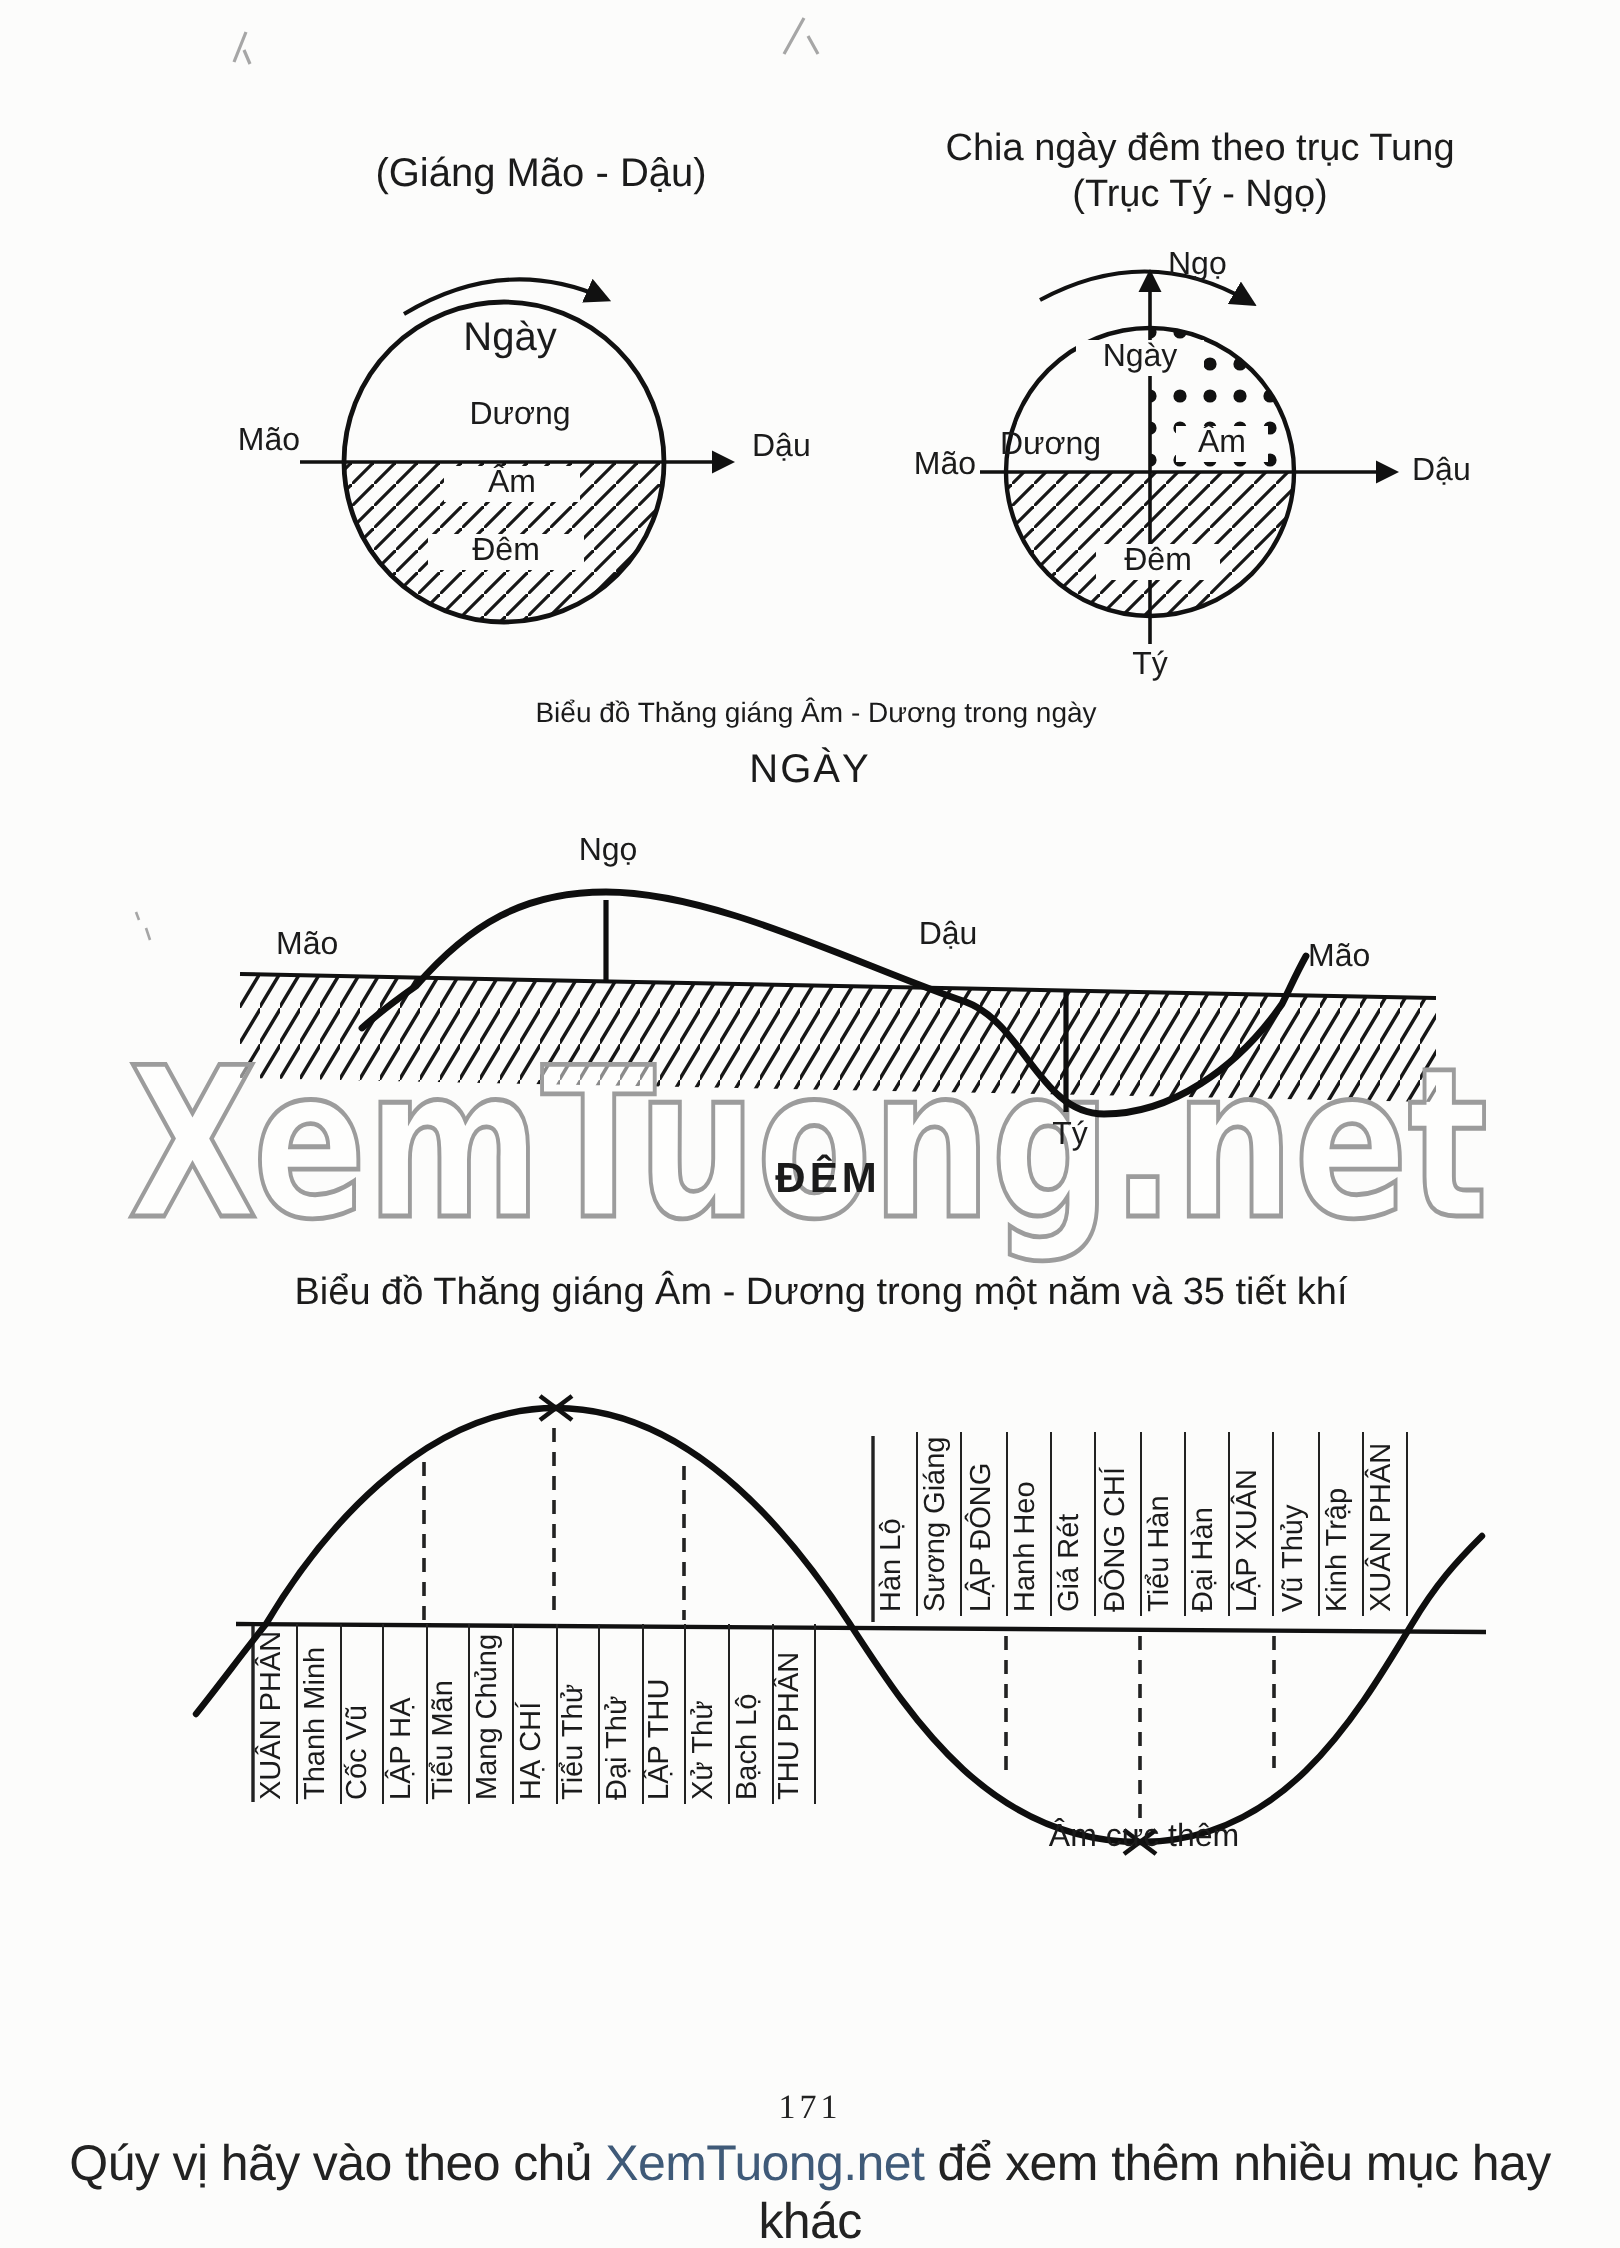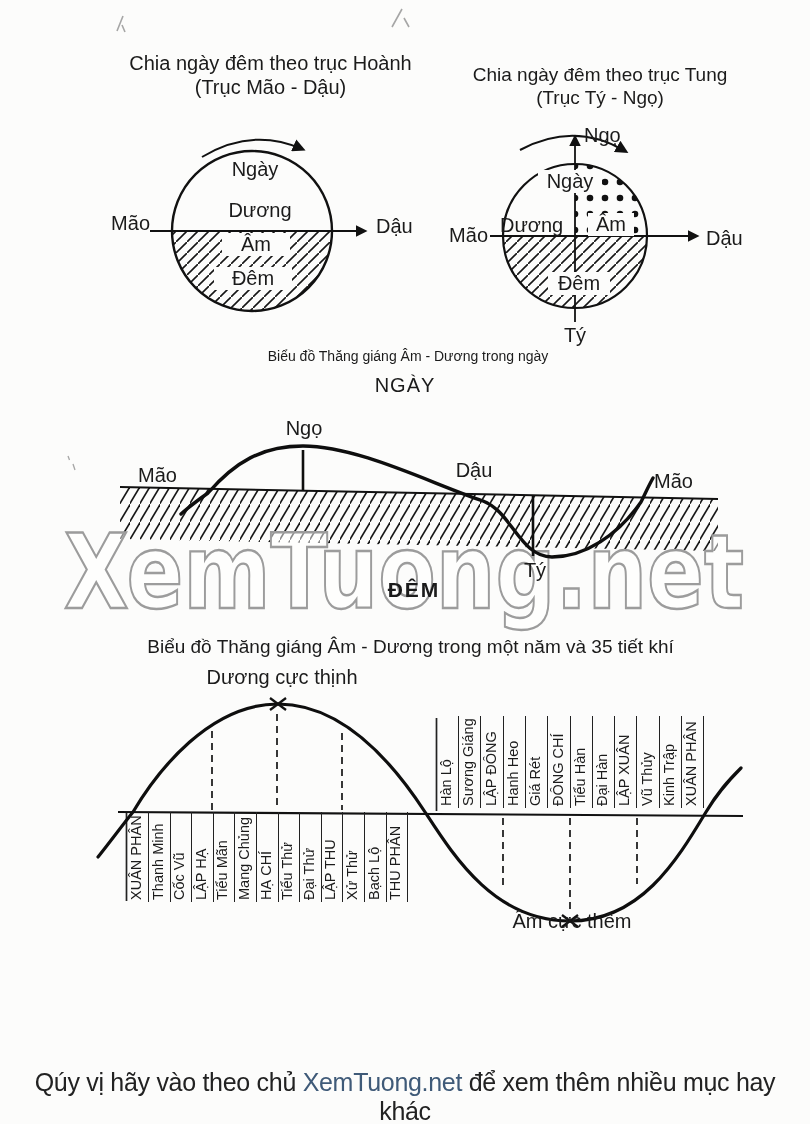--- a/index.html
+++ b/index.html
@@ -1,20 +1,20 @@
 <!DOCTYPE html>
 <html><head>
 <meta charset="utf-8">
 <style>
   html,body{margin:0;padding:0;background:#e8e8e8;}
   .page{position:relative;width:810px;height:1124px;background:#fcfcfb;margin:0 auto;
         font-family:"Liberation Sans",sans-serif;color:#1b1b1b;overflow:hidden;}
   .art{position:absolute;left:0;top:0;width:810px;height:1124px;}
   .lbl{position:absolute;color:#1b1b1b;font-family:"Liberation Sans",sans-serif;
-       font-size:20px;line-height:1.15;white-space:nowrap;}
+       font-size:16px;line-height:1.15;white-space:nowrap;}
   .ctr{text-align:center;}
   .bgw{background:#fcfcfb;padding:0 3px;}
   .ttl{font-size:20px;}
   
   .tl,.tr{position:absolute;transform:rotate(-90deg);transform-origin:0 0;
           font-size:14.5px;white-space:nowrap;padding-left:2px;
           border-bottom:1.7px solid #222;color:#1b1b1b;}
   .tl{top:902px;width:88px;height:21.6px;line-height:20px;}
   .tr{top:808px;width:90px;height:22.3px;line-height:20.5px;}
   .footer-line{position:absolute;left:20px;top:1068px;width:770px;text-align:center;
@@ -93,22 +93,21 @@
         <line x1="270" y1="698" x2="286" y2="710"></line>
         <line x1="270" y1="710" x2="286" y2="698"></line>
       </g>
       <g stroke="#111" stroke-width="2.3">
         <line x1="562" y1="915" x2="578" y2="927"></line>
         <line x1="562" y1="927" x2="578" y2="915"></line>
       </g>
     </g>
   </svg>
 
-  <div class="lbl ttl ctr" style="left:98px;top:52px;width:345px;">Chia ngày đêm theo trục Hoành</div>
-  <div class="lbl ttl ctr" style="left:98px;top:76px;width:345px;">(Trục Mão - Dậu)</div>
+  <div class="lbl ttl ctr" style="left:98px;top:76px;width:345px;">(Giáng Mão - Dậu)</div>
   <div class="lbl ctr" style="left:195px;top:158px;width:120px;font-size:20px;">Ngày</div>
   <div class="lbl ctr" style="left:200px;top:199px;width:120px;">Dương</div>
   <div class="lbl" style="left:102px;top:212px;width:48px;text-align:right;">Mão</div>
   <div class="lbl" style="left:376px;top:215px;width:50px;">Dậu</div>
   <div class="lbl ctr bgw" style="left:222px;top:233px;width:62px;">Âm</div>
   <div class="lbl ctr bgw" style="left:214px;top:267px;width:72px;">Đêm</div>
 
   <div class="lbl ctr" style="left:452px;top:87px;width:296px;font-size:19px;">(Trục Tý - Ngọ)</div>
   <div class="lbl ctr" style="left:452px;top:64px;width:296px;font-size:19px;">Chia ngày đêm theo trục Tung</div>
   <div class="lbl" style="left:584px;top:124px;width:60px;">Ngọ</div>
@@ -123,21 +122,20 @@
   <div class="lbl ctr" style="left:128px;top:348px;width:560px;font-size:14px;">Biểu đồ Thăng giáng Âm - Dương trong ngày</div>
   <div class="lbl ctr" style="left:312px;top:374px;width:186px;font-size:20px;letter-spacing:1px;">NGÀY</div>
   <div class="lbl" style="left:138px;top:464px;width:54px;">Mão</div>
   <div class="lbl ctr" style="left:276px;top:417px;width:56px;">Ngọ</div>
   <div class="lbl ctr" style="left:446px;top:459px;width:56px;">Dậu</div>
   <div class="lbl ctr" style="left:514px;top:559px;width:42px;">Tý</div>
   <div class="lbl" style="left:654px;top:470px;width:54px;">Mão</div>
   <div class="lbl ctr dem-big" style="left:366px;top:578px;width:96px;">ĐÊM</div>
 
   <div class="lbl ctr" style="left:128px;top:636px;width:565px;font-size:19px;">Biểu đồ Thăng giáng Âm - Dương trong một năm và 35 tiết khí</div>
-  <div class="lbl ctr" style="left:198px;top:666px;width:168px;">Dương cực thịnh</div>
   <div class="lbl ctr" style="left:500px;top:910px;width:144px;">Âm cực thêm</div>
 
   <div class="tl" style="left:126px;">XUÂN PHÂN</div>
   <div class="tl" style="left:147.6px;">Thanh Minh</div>
   <div class="tl" style="left:169.2px;">Cốc Vũ</div>
   <div class="tl" style="left:190.8px;">LẬP HẠ</div>
   <div class="tl" style="left:212.4px;">Tiểu Mãn</div>
   <div class="tl" style="left:234px;">Mang Chủng</div>
   <div class="tl" style="left:255.6px;">HẠ CHÍ</div>
   <div class="tl" style="left:277.2px;">Tiểu Thử</div>
@@ -153,17 +151,18 @@
   <div class="tr" style="left:502.9px;">Hanh Heo</div>
   <div class="tr" style="left:525.2px;">Giá Rét</div>
   <div class="tr" style="left:547.5px;">ĐÔNG CHÍ</div>
   <div class="tr" style="left:569.8px;">Tiểu Hàn</div>
   <div class="tr" style="left:592.1px;">Đại Hàn</div>
   <div class="tr" style="left:614.4px;">LẬP XUÂN</div>
   <div class="tr" style="left:636.7px;">Vũ Thủy</div>
   <div class="tr" style="left:659px;">Kinh Trập</div>
   <div class="tr" style="left:681.3px;">XUÂN PHÂN</div>
 
+  <div class="pagenum">171</div>
   <div class="footer-line">
     <span>Qúy vị hãy vào theo chủ </span><span class="footer-link">XemTuong.net</span><span> để xem thêm nhiều mục hay khác</span>
   </div>
 
 </div>
 
 </body></html>

